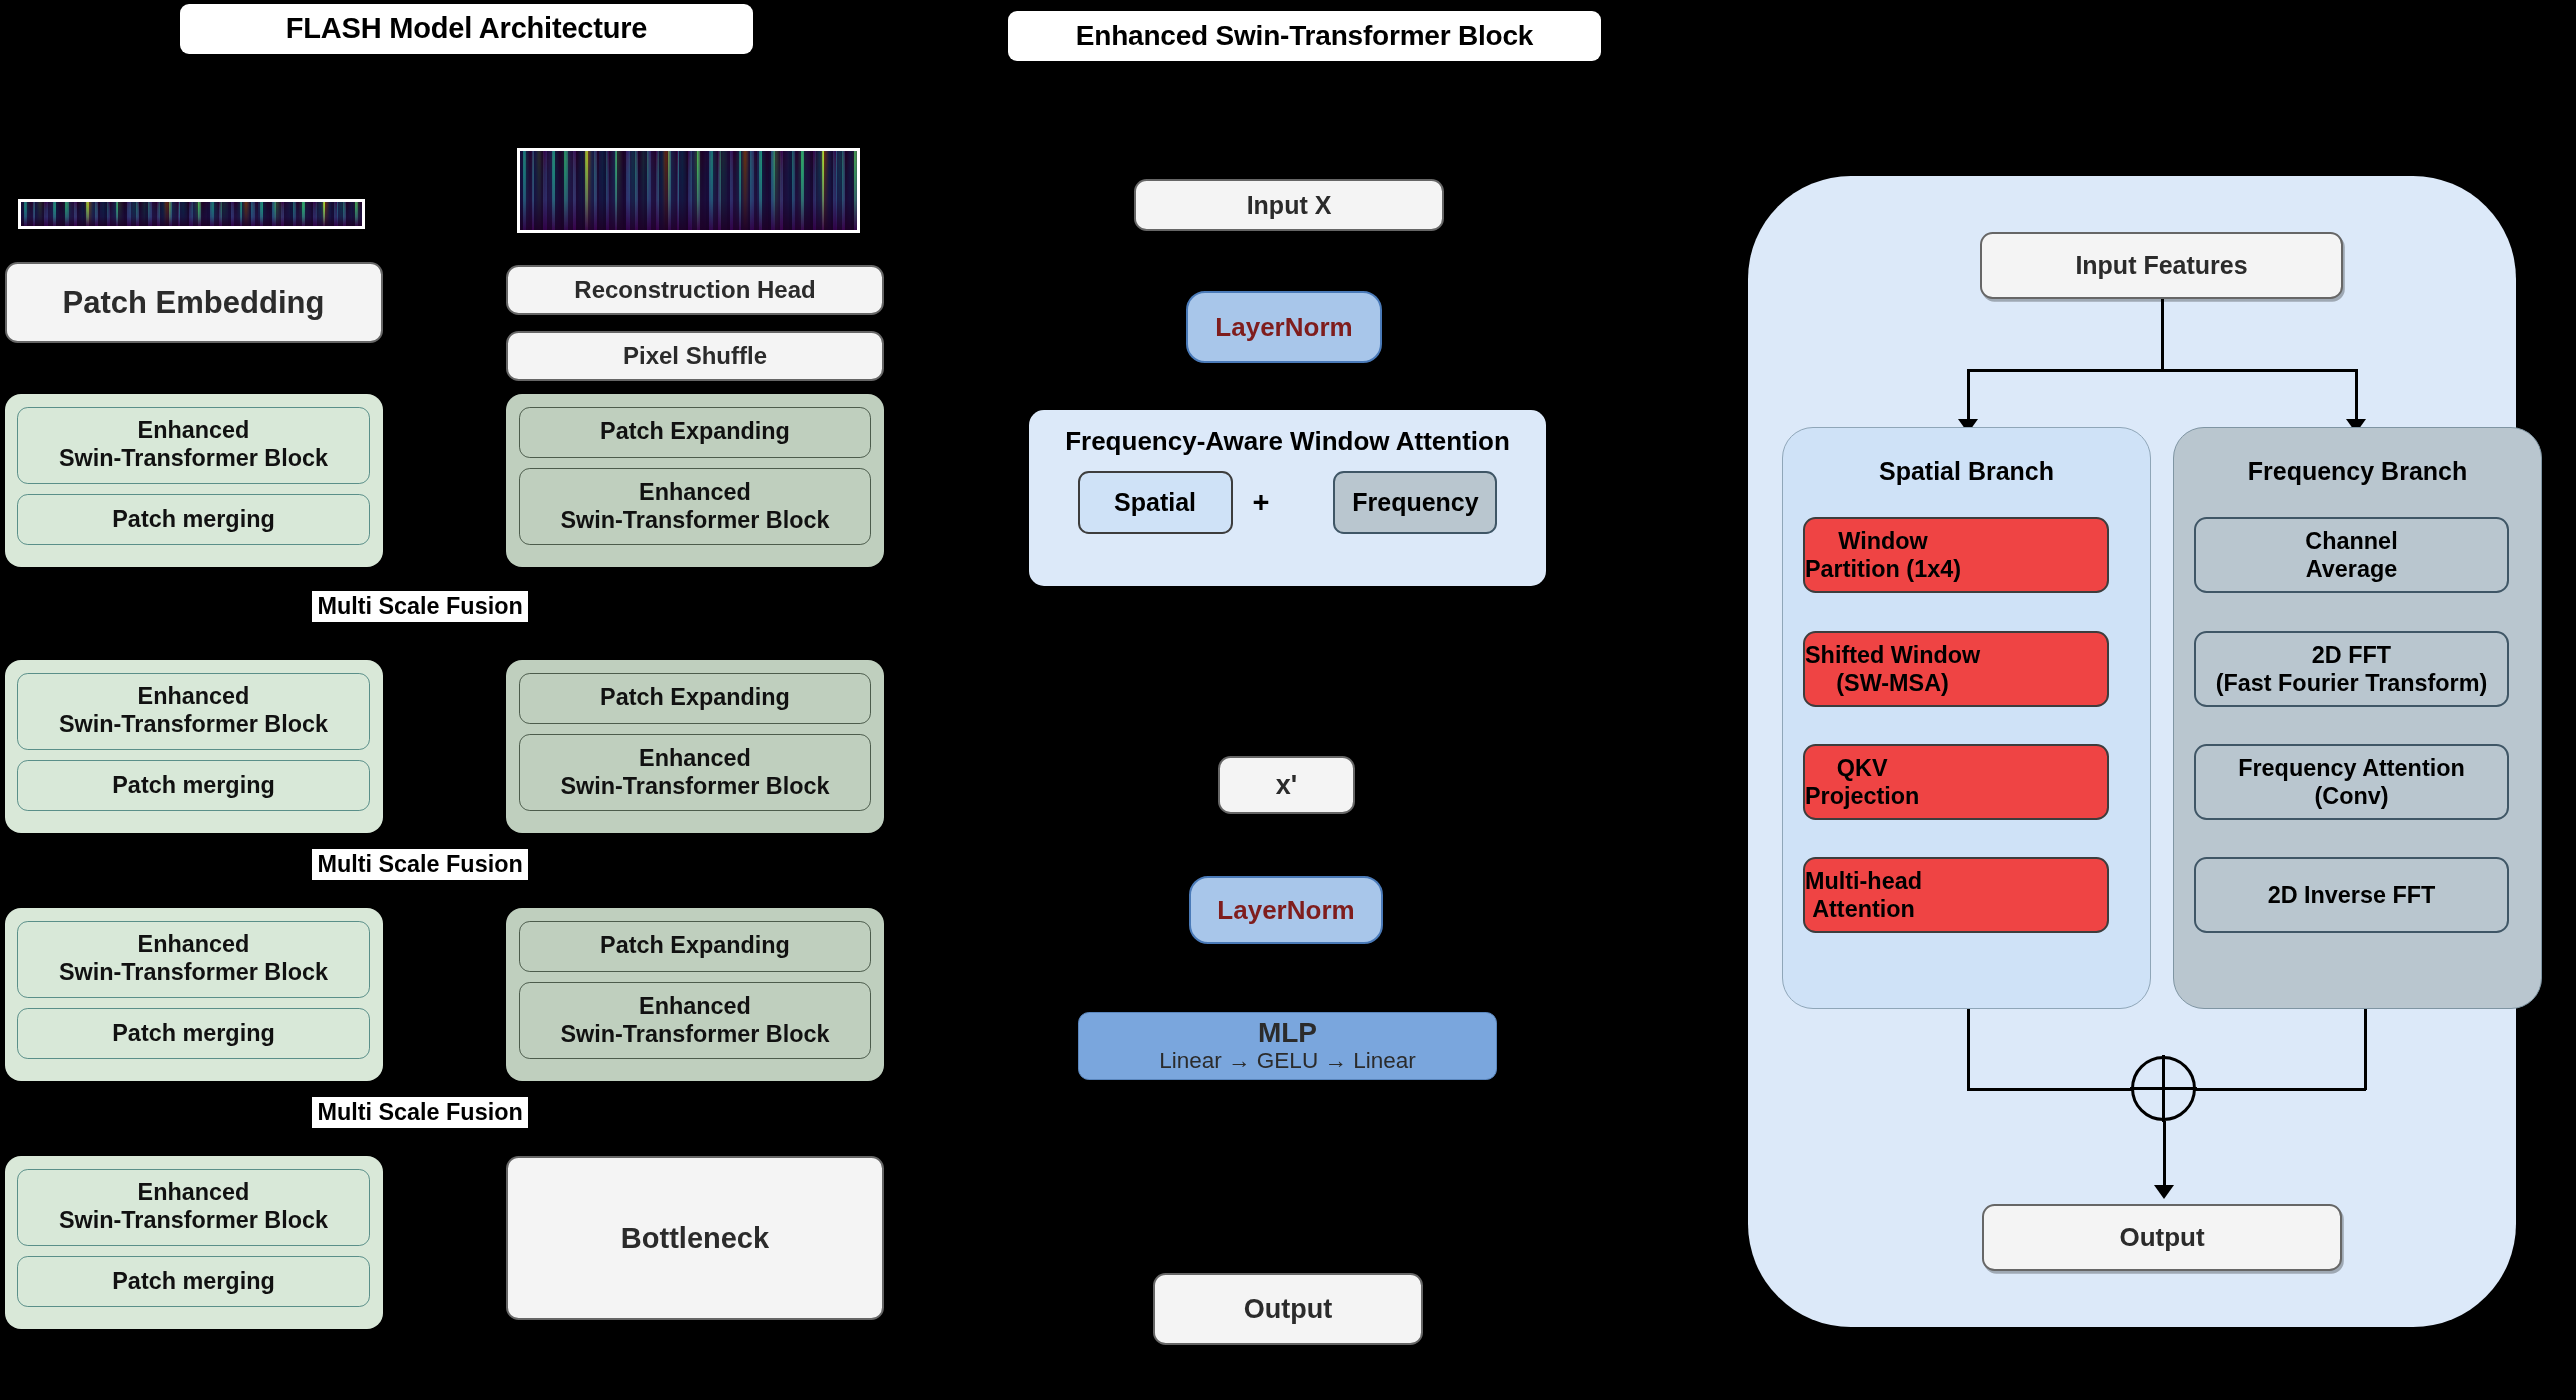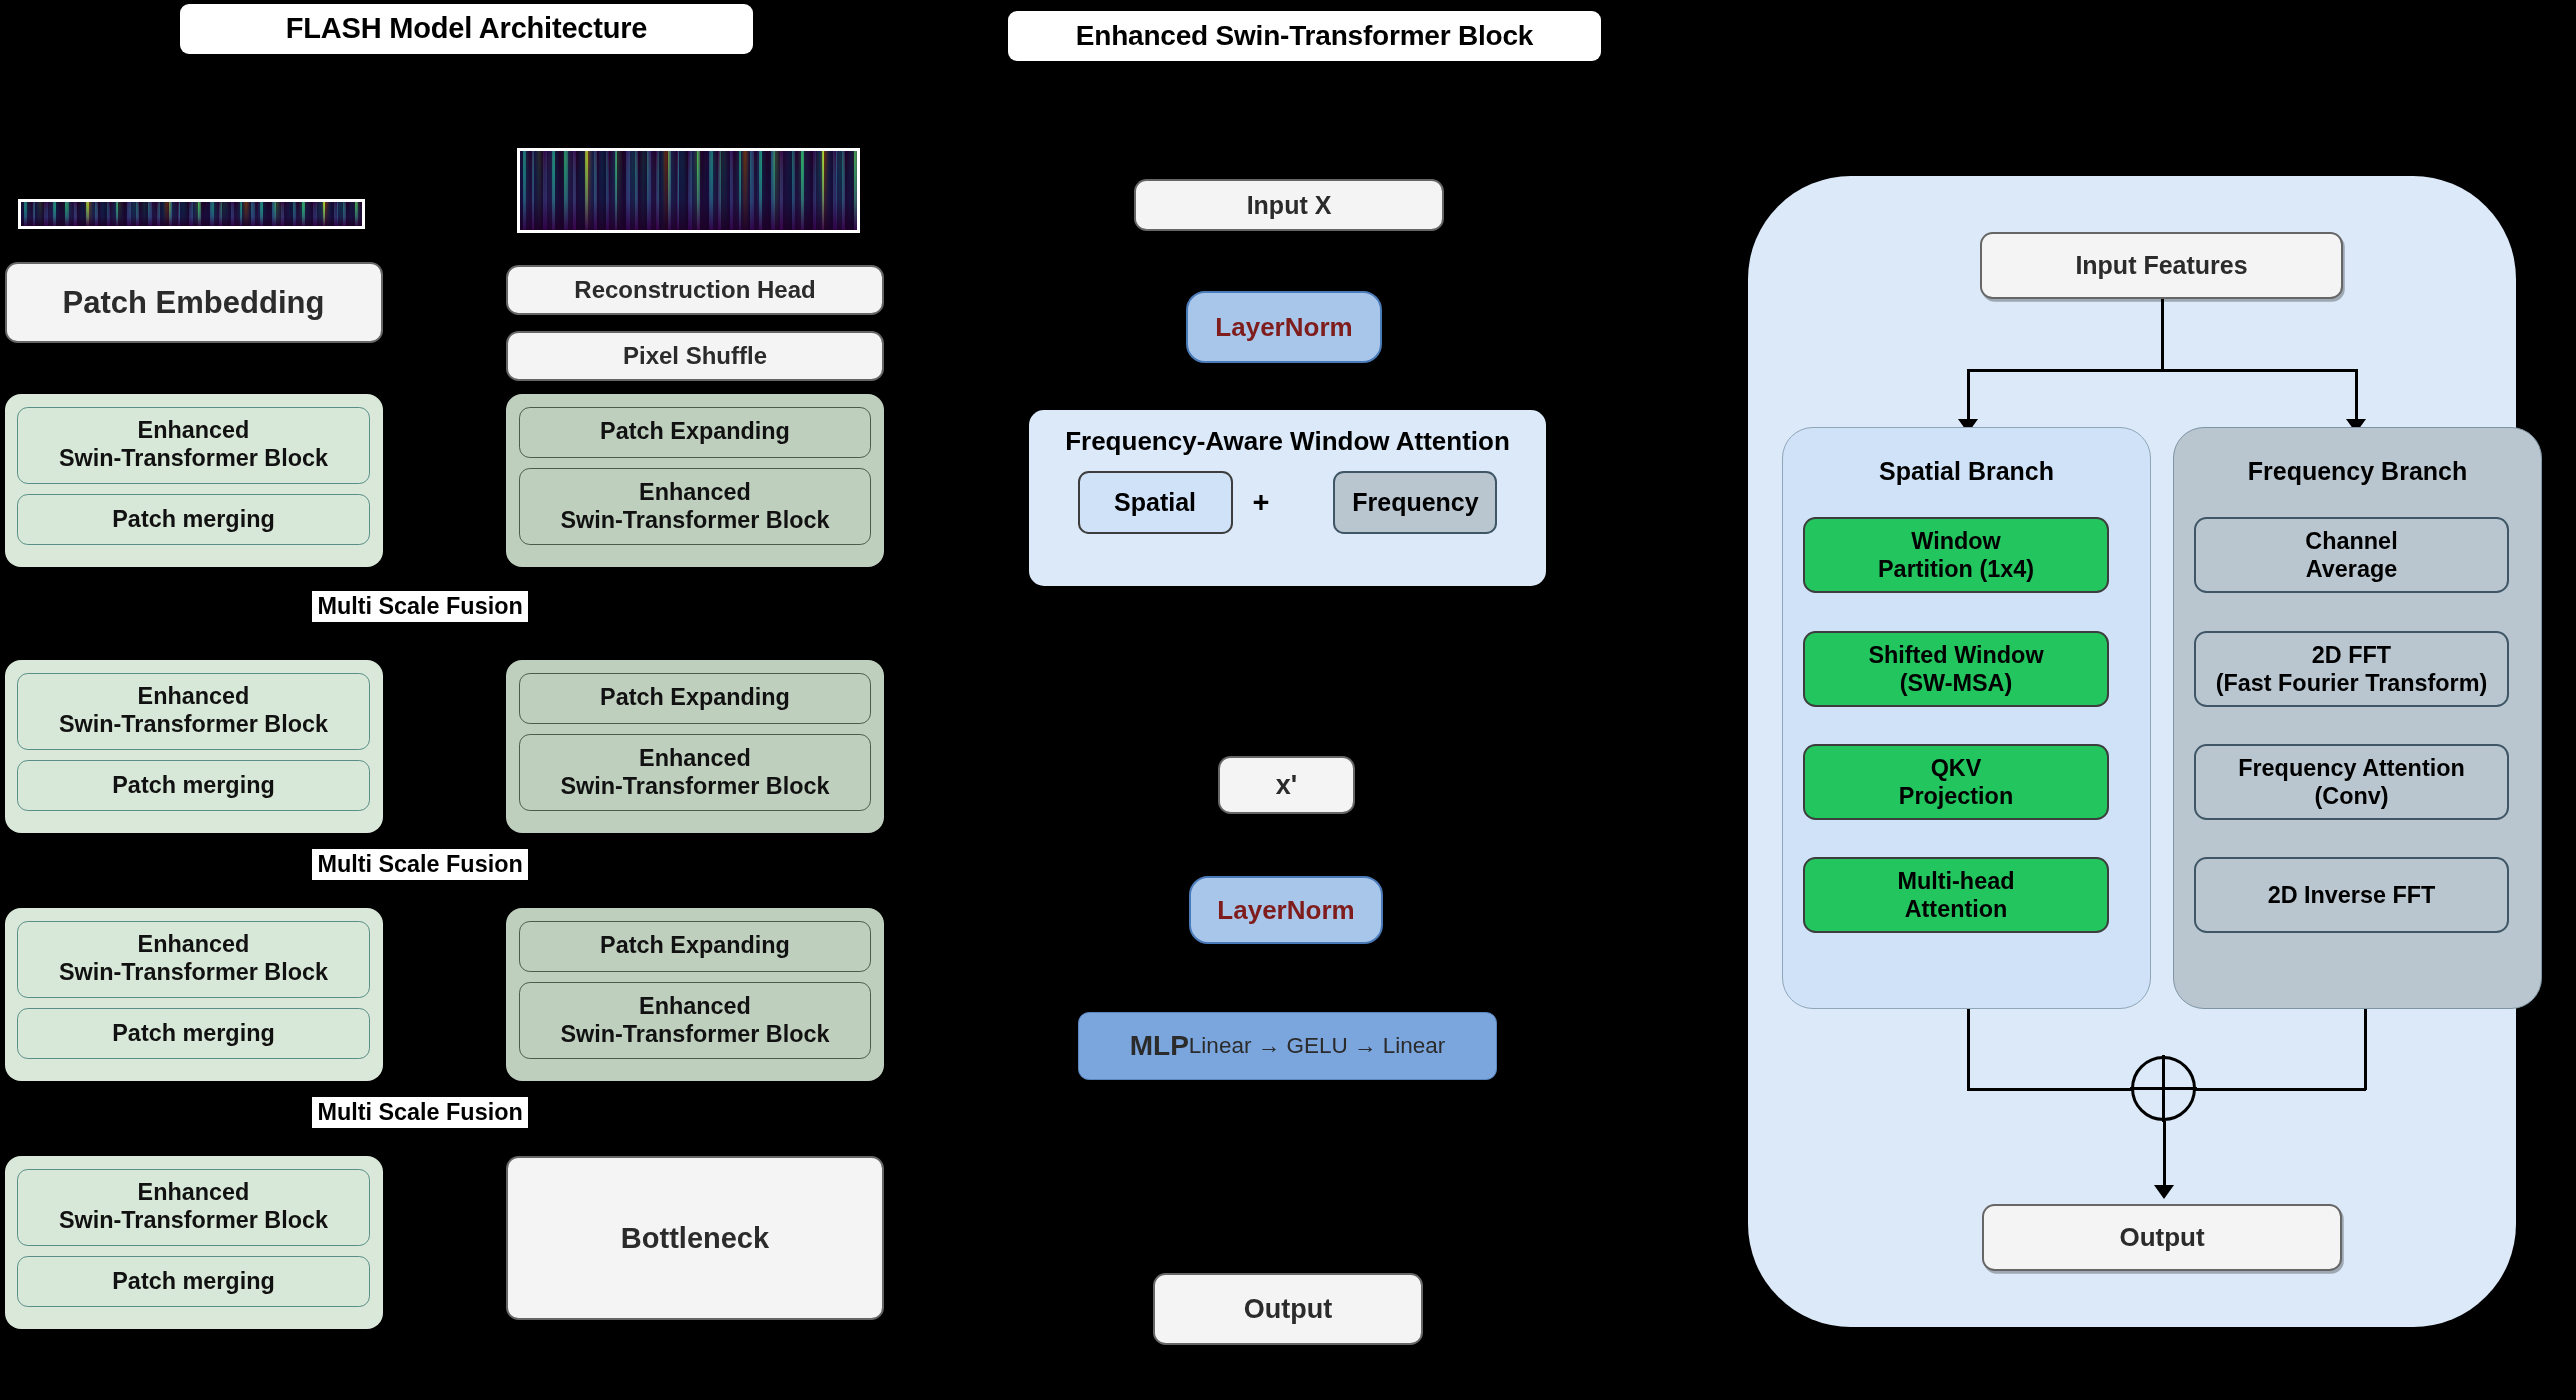--- a/index.html
+++ b/index.html
@@ -122,21 +122,21 @@
     border-radius: 19px;
     display: flex; align-items: center; justify-content: center;
     text-align: right;
     color: #7f1d1d;
     font-weight: bold;
   }
   .box-blue-strong {
     background: #7aa6dd;
     border: 1.8px solid #5a86bd;
     border-radius: 10.8px;
-    display: flex; flex-direction: row; align-items: center; justify-content: center;
+    display: flex; flex-direction: column; align-items: center; justify-content: center;
     text-align: center;
     color: #2b2b2b;
   }
 
   
   .faw-panel {
     background: #dce9f9;
     border-radius: 15px;
     display: flex; flex-direction: column; align-items: center;
     padding-top: 16px;
@@ -172,24 +172,24 @@
   .branch-freq {
     background: #b9c6cf;
     border: 1.8px solid #7f95a3;
     border-radius: 31px;
   }
   .branch-title {
     text-align: center;
     color: #000; font-weight: bold;
   }
   .chip-spatial {
-    background: #22c55e;
+    background: #ef4444;
     border: 2.2px solid #3d3d3d;
     border-radius: 12.6px;
-    display: flex; align-items: center; justify-content: center;
+    display: flex; align-items: center; 
     text-align:center; color:#000; font-weight: bold; line-height: 1.2;
   }
   .chip-freq {
     background: #b9c6cf;
     border: 2.2px solid #3f5666;
     border-radius: 12.6px;
     display: flex; align-items: center; justify-content: center;
     text-align:center; color:#000; font-weight: bold; line-height: 1.2;
   }
 

